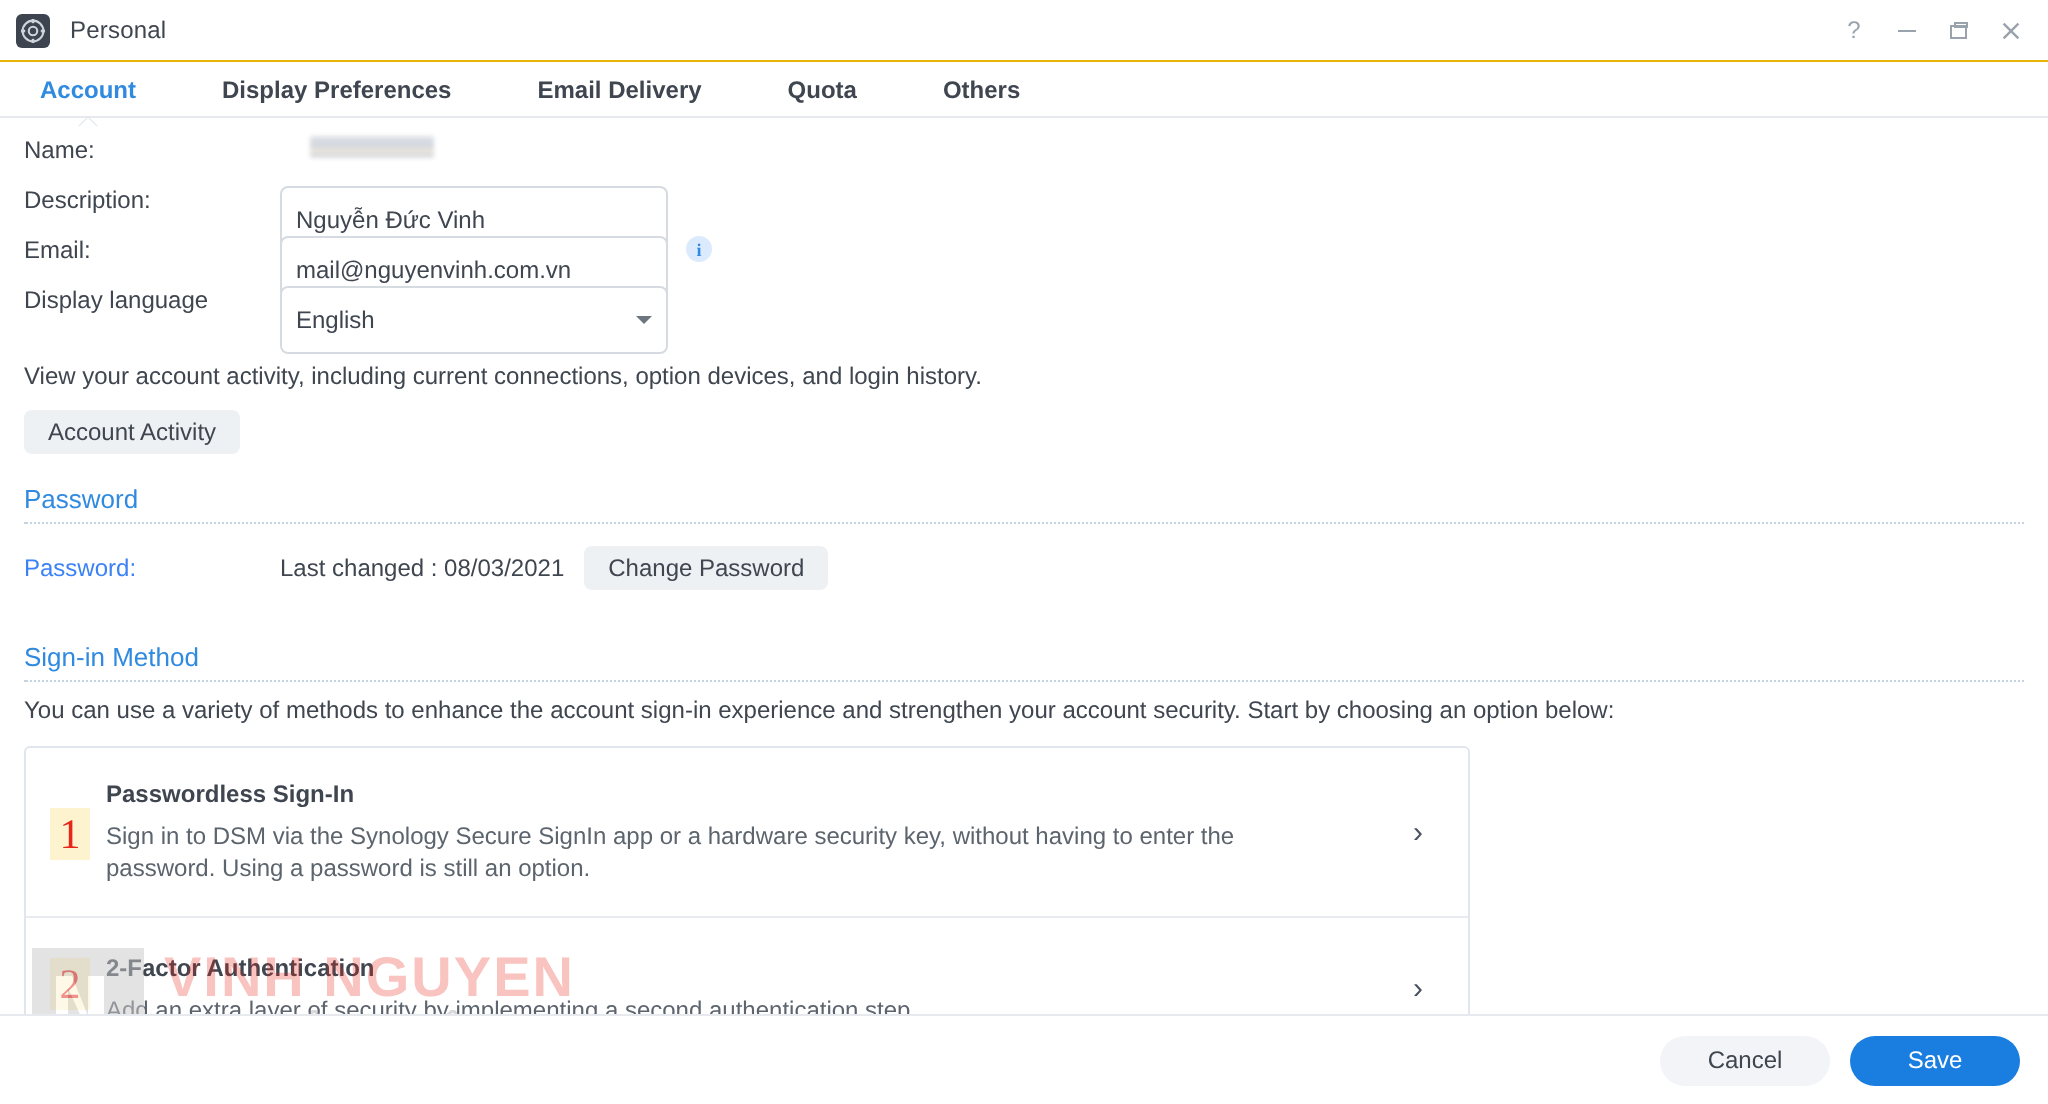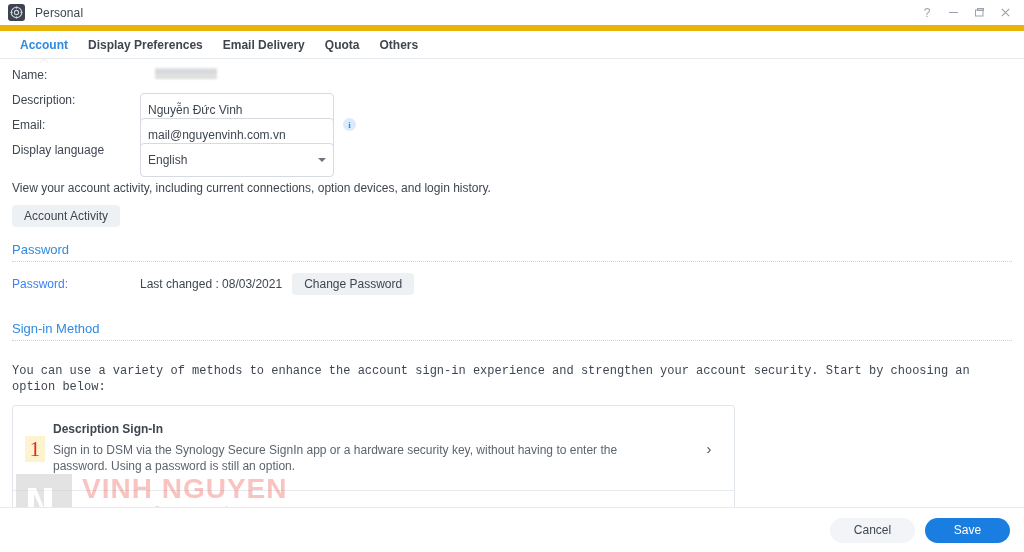--- a/index.html
+++ b/index.html
@@ -16,21 +16,21 @@
     width: 1024px; height: 552px;
     background: #ffffff;
     overflow: hidden;
   }
 
   
   .titlebar {
     position: absolute; top: 0; left: 0;
     width: 1024px; height: 31px;
     background: #ffffff;
-    border-bottom: 6px solid #eab308;
+    border-bottom: 1px solid #eab308;
     display: flex; align-items: center;
   }
   .app-icon {
     width: 17px; height: 17px;
     margin-left: 8px;
     border-radius: 3px;
     background: #3d4450;
     display: flex; align-items: center; justify-content: center;
     flex: none;
   }
@@ -58,20 +58,21 @@
   .win-btn svg { display:block; }
 
   
   .tabbar {
     position: absolute; top: 31px; left: 0;
     width: 1024px; height: 28px;
     background: #ffffff;
     border-bottom: 1px solid #e6eaee;
     display: flex; align-items: center;
     padding-left: 10px;
+    gap: 23px;
   }
   .tab {
     font-size: 12px;
     color: #3f4650;
     font-weight: bold;
     padding: 0 10px;
     height: 28px;
     display: flex; align-items: center;
     position: relative;
     cursor: default;
@@ -403,28 +404,28 @@
 
     <div class="pw-row">
       <div class="pw-label">Password:</div>
       <div class="pw-changed">Last changed : 08/03/2021</div>
       <div class="btn-grey">Change Password</div>
     </div>
 
     <div class="sect-title" style="margin-top:26px;">Sign-in Method</div>
     <div class="dotted"></div>
 
-    <div class="para" style="margin-top:22px;font-family:Liberation Mono, monospace;">You can use a variety of methods to enhance the account sign-in experience and strengthen your account security. Start by choosing an option below:</div>
+    <div class="para" style="margin-top:6px;">You can use a variety of methods to enhance the account sign-in experience and strengthen your account security. Start by choosing an option below:</div>
 
     <div class="cards">
 
       <div class="card">
         <div class="anno a1">1</div>
         <div class="card-body">
-          <div class="card-title">Description Sign-In</div>
+          <div class="card-title">Passwordless Sign-In</div>
           <div class="card-desc">Sign in to DSM via the Synology Secure SignIn app or a hardware security key, without having to enter the password. Using a password is still an option.</div>
         </div>
         <div class="chev">›</div>
       </div>
 
       <div class="card">
         <div class="anno a2">2</div>
         <div class="card-body">
           <div class="card-title">2-Factor Authentication</div>
           <div class="card-desc">Add an extra layer of security by implementing a second authentication step.</div>

